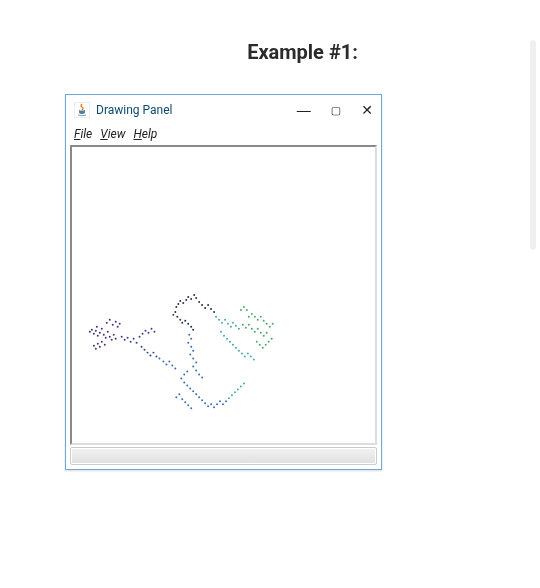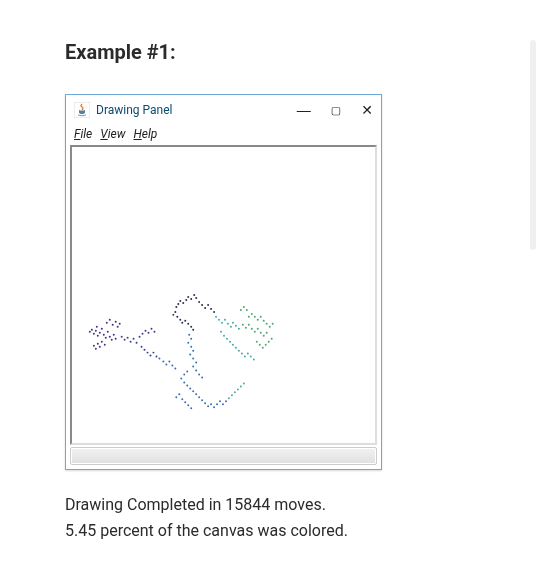--- a/index.html
+++ b/index.html
@@ -12,20 +12,21 @@
       position: relative;
     }
     .content {
       padding: 40px 0 0 65px;
     }
     .heading {
       font-size: 20px;
       font-weight: 700;
       color: #2b2b2b;
       margin: 0 0 30px 0;
+      text-align: center;
     }
     .window {
       width: 315px;
       border: 1px solid #6ea8d8;
       background: #fff;
       box-shadow: 0 1px 2px rgba(0,0,0,0.15);
     }
     .titlebar {
       display: flex;
       align-items: center;
@@ -325,19 +326,15 @@
             <circle cx="170" cy="163" r="1"></circle>
               <circle cx="173" cy="160" r="1"></circle>
               <circle cx="176" cy="163" r="1"></circle>
           </g>
         </svg>
       </div>
       <div class="scrollbar-h"></div>
     </div>
   </div>
 
-  <div class="caption">
-    <div>Drawing Completed in 15844 moves.</div>
-    <div>5.45 percent of the canvas was colored.</div>
-  </div>
 </div>
 
 <div class="scroll-indicator"></div>
 
 </body></html>

